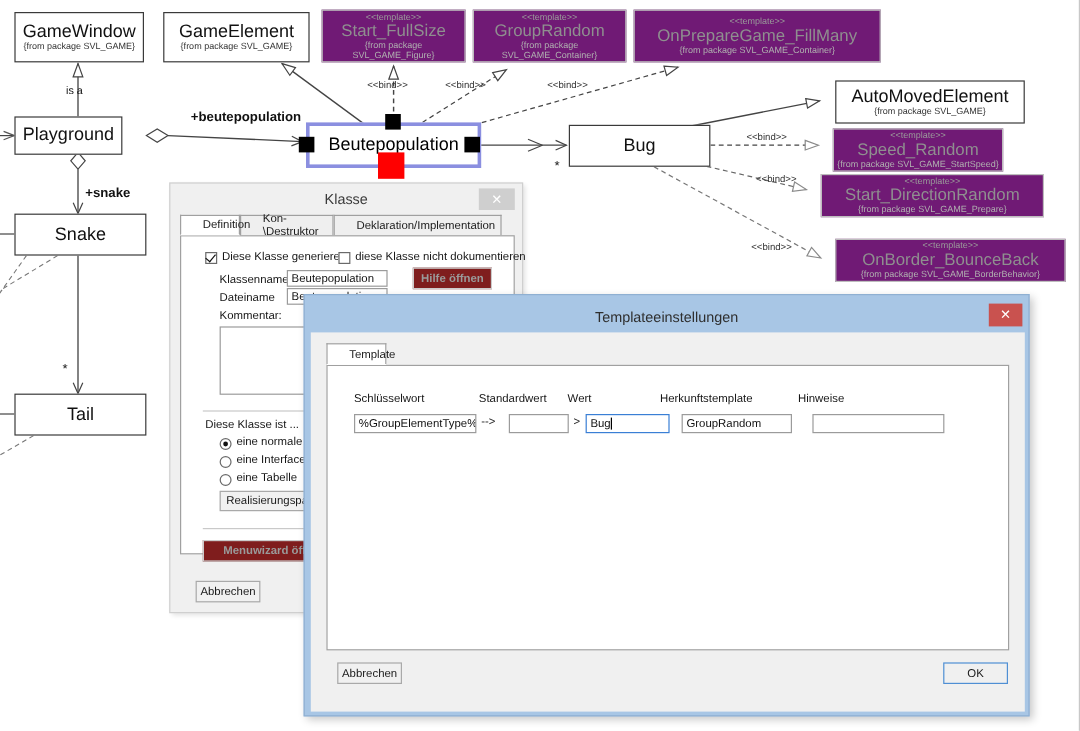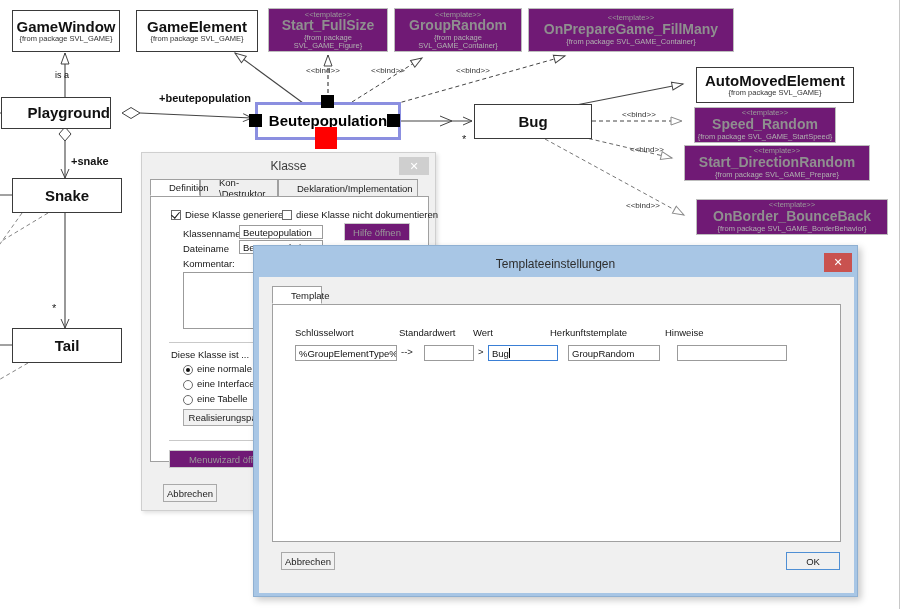--- a/index.html
+++ b/index.html
@@ -11,21 +11,21 @@
   #root{position:absolute;left:0;top:0;width:900px;height:609px;background:#ffffff;
         border-right:1px solid #c8c8c8;box-sizing:border-box;}
 
   
   .canvas{position:absolute;left:0;top:0;width:900px;height:609px;}
   .svg-layer{position:absolute;left:0;top:0;width:900px;height:609px;}
 
   .uml{position:absolute;box-sizing:border-box;background:#fff;
        border:1.4px solid #3a3a3a;display:flex;flex-direction:column;
        align-items:center;justify-content:center;text-align:center;}
-  .uml .nm{font-weight:bold;color:#111;line-height:1.05;}
+  .uml .nm{font-weight:normal;color:#111;line-height:1.05;}
   .uml .pkg{font-size:7.5px;color:#333;line-height:1.05;margin-top:1px;}
 
   
   .uml.tmpl{border:1.2px solid #bdbdbd;background:#701a75;}
   .uml.tmpl .ster{font-size:7.5px;color:#9a9a9a;line-height:1;}
   .uml.tmpl .nm{color:#8f8f8f;}
   .uml.tmpl .pkg{color:#b0b0b0;}
 
   
   .uml.sel{border:3px solid #8b8fe0;background:#fff;}
@@ -55,21 +55,21 @@
 
   .lbl{position:absolute;font-size:9.5px;color:#151515;white-space:nowrap;}
   .tfield{position:absolute;box-sizing:border-box;border:1px solid #9b9b9b;
           background:#fff;font-size:9.5px;color:#111;padding:0 3px;
           display:flex;align-items:center;white-space:nowrap;overflow:hidden;}
   .tfield.focus{border:1.4px solid #3a7fd5;}
   .caret{display:inline-block;width:1px;height:10px;background:#000;margin-left:0px;}
   .btn{position:absolute;box-sizing:border-box;border:1px solid #a9a9a9;
        background:#f1f1f1;font-size:9.5px;color:#1a1a1a;
        display:flex;align-items:center;justify-content:center;white-space:nowrap;}
-  .btn.disabled{color:#9a9a9a;background:#701a75;border-color:#cbcbcb;}
+  .btn.disabled{color:#9a9a9a;background:#7f1d1d;border-color:#cbcbcb;font-weight:bold;}
   .btn.default{border:1.6px solid #4f8fd4;background:#f0f0f0;}
   .cbx{position:absolute;width:10px;height:10px;box-sizing:border-box;
        border:1px solid #6a6a6a;background:#fff;}
   .cbx.on::after{content:"";position:absolute;left:1px;top:-1px;width:4px;height:7px;
      border:solid #111;border-width:0 1.6px 1.6px 0;transform:rotate(40deg);}
   .rdo{position:absolute;width:10px;height:10px;box-sizing:border-box;
        border:1px solid #6a6a6a;border-radius:50%;background:#fff;}
   .rdo.on::after{content:"";position:absolute;left:2px;top:2px;width:4px;height:4px;
      border-radius:50%;background:#111;}
   .area{position:absolute;box-sizing:border-box;border:1px solid #9b9b9b;background:#fff;}
@@ -182,21 +182,21 @@
       <div class="nm" style="font-size:14px;">Start_DirectionRandom</div>
       <div class="pkg">{from package SVL_GAME_Prepare}</div>
     </div>
 
     <div class="uml tmpl" style="left:696px;top:199px;width:192px;height:36px;">
       <div class="ster">&lt;&lt;template&gt;&gt;</div>
       <div class="nm" style="font-size:14px;">OnBorder_BounceBack</div>
       <div class="pkg">{from package SVL_GAME_BorderBehavior}</div>
     </div>
 
-    <div class="uml" style="left:1px;top:97px;width:110px;height:32px;align-items:flex-end;">
+    <div class="uml" style="left:12px;top:97px;width:90px;height:32px;">
       <div class="nm" style="font-size:15px;">Playground</div>
     </div>
 
     <div class="uml" style="left:12px;top:328px;width:110px;height:35px;">
       <div class="nm" style="font-size:15px;">Tail</div>
     </div>
 
     <div class="uml" style="left:12px;top:178px;width:110px;height:35px;">
       <div class="nm" style="font-size:15px;">Snake</div>
     </div>

